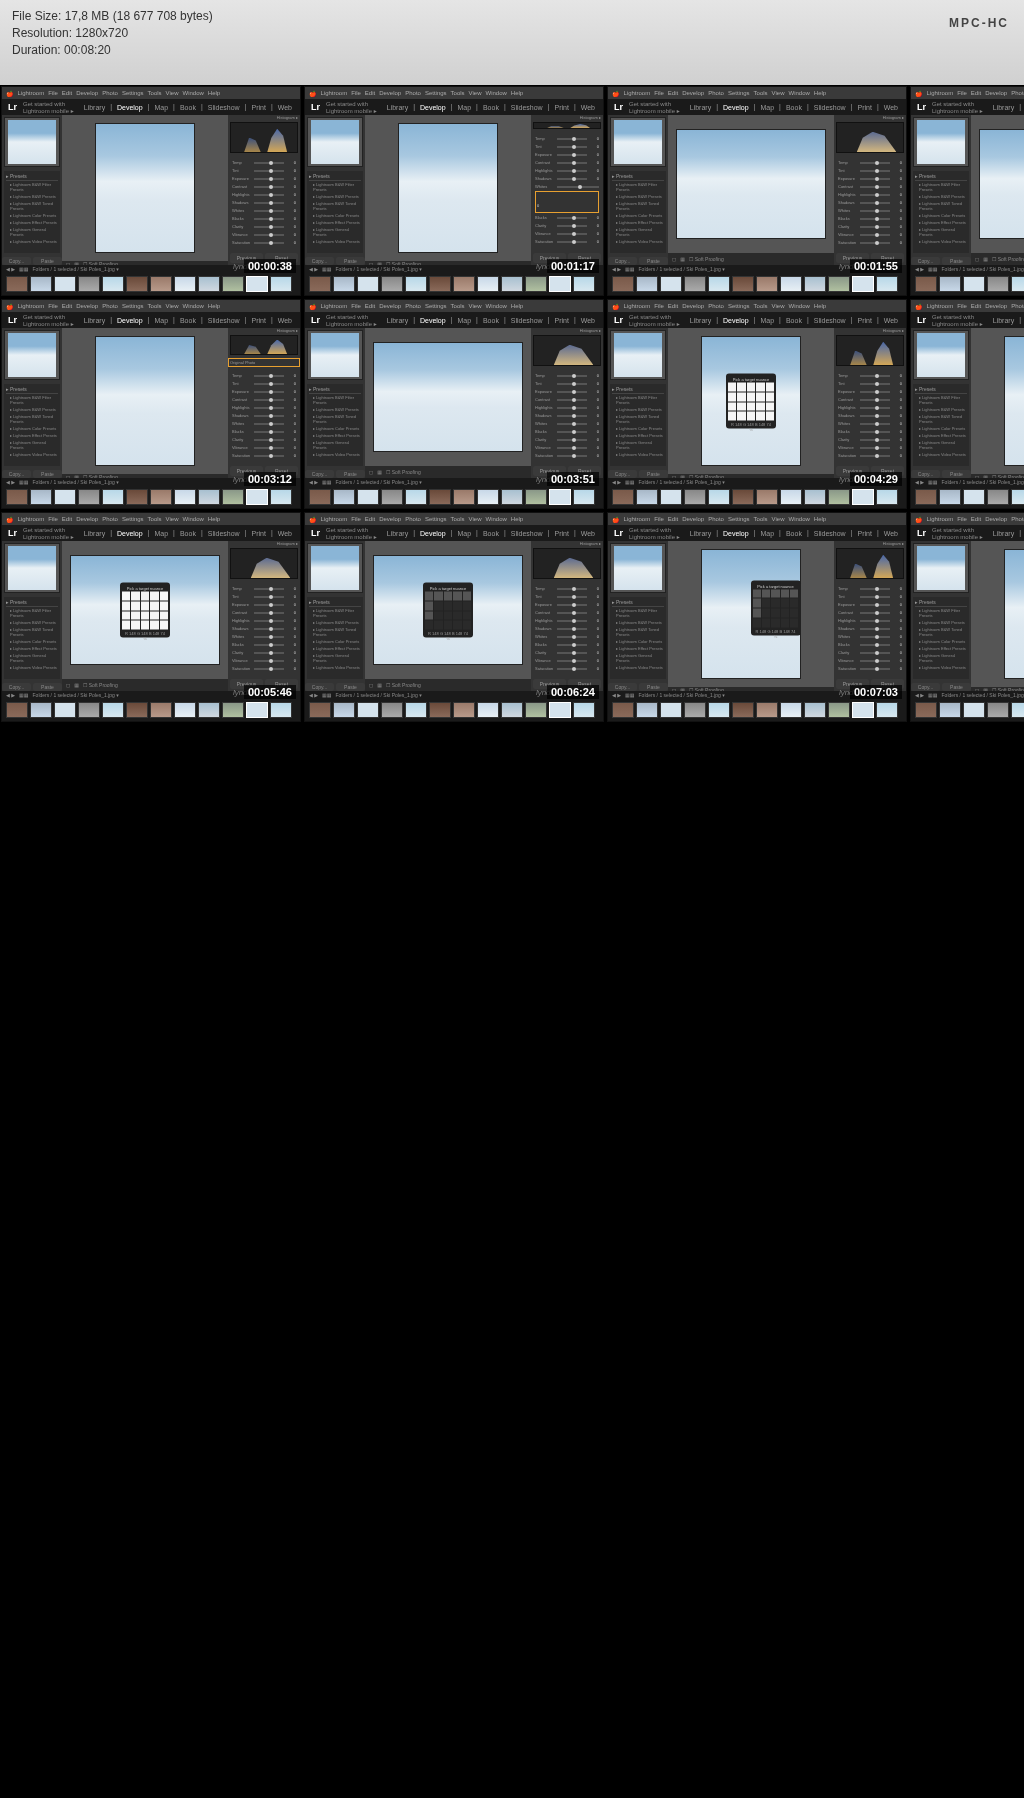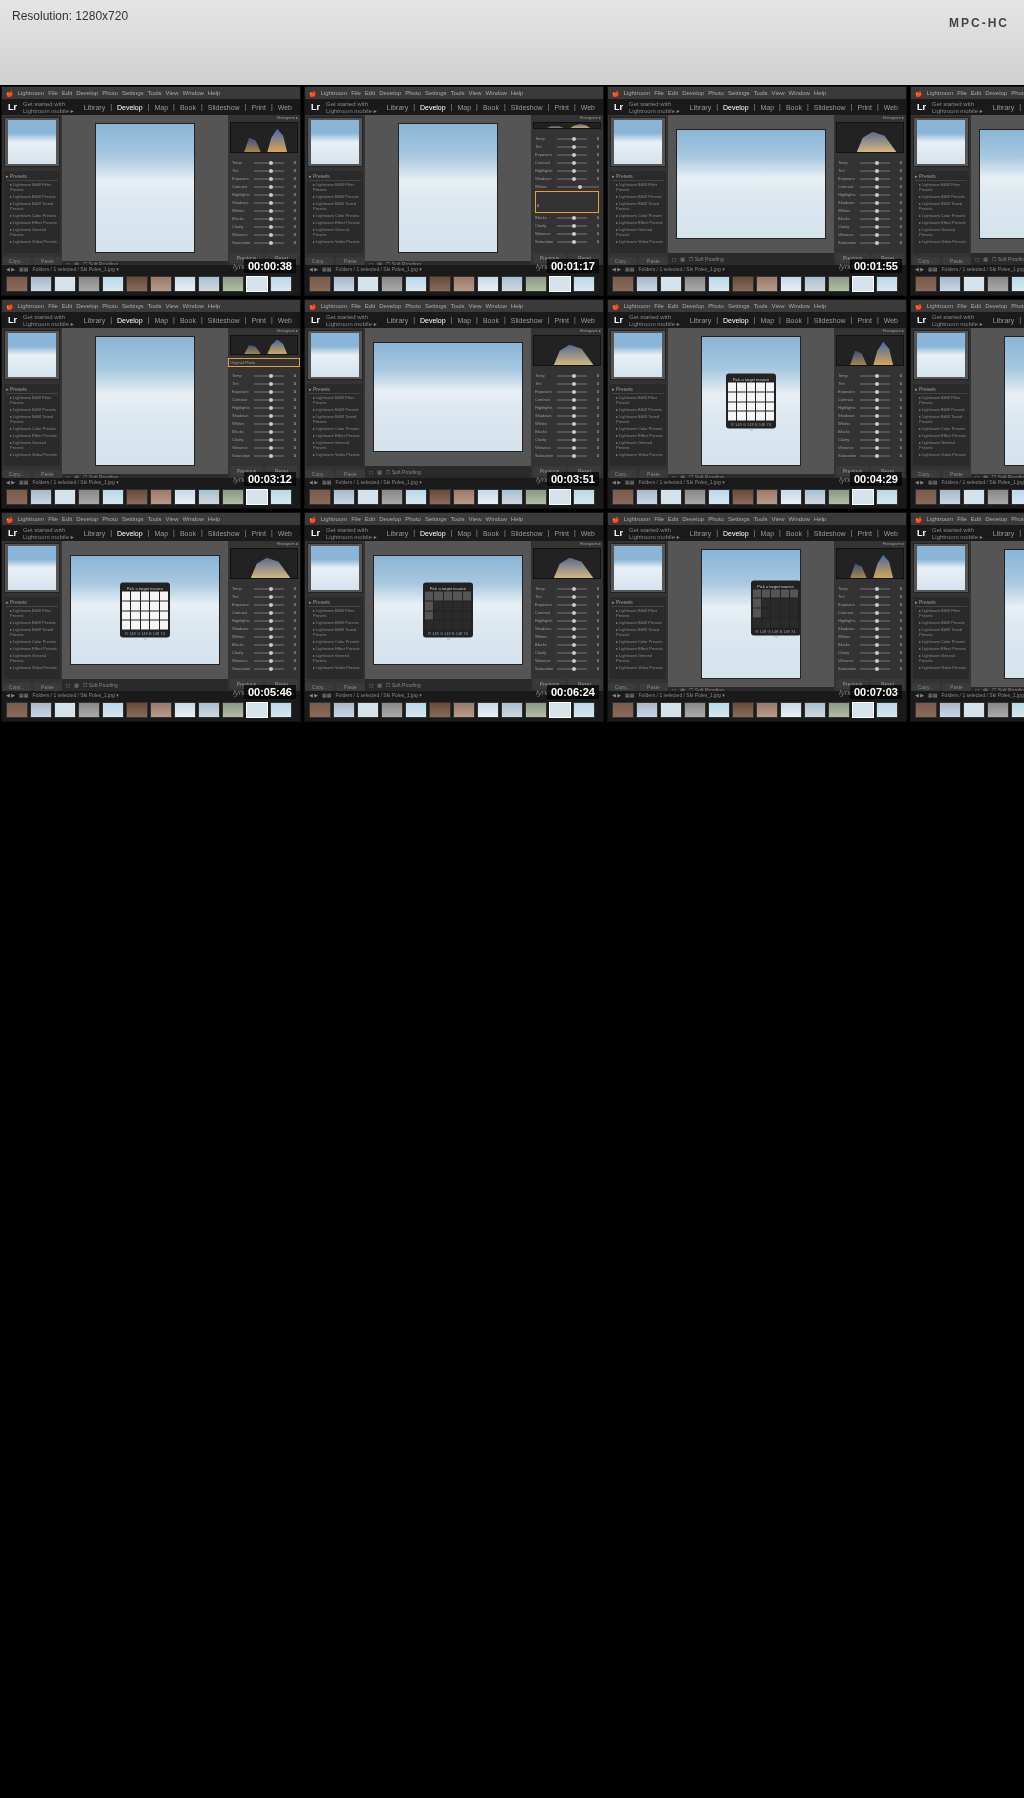--- a/index.html
+++ b/index.html
@@ -70,21 +70,23 @@
 .thumb.t9 { background: linear-gradient(#a8c0d0, #d0d8e0); }
 .thumb.t10 { background: linear-gradient(#8a9888, #b0c0a0); }
 .thumb.sel { border: 1px solid #fff; }
 .timestamp { position: absolute; right: 4px; bottom: 22px; background: rgba(0,0,0,0.7); color: #fff; font-size: 11px; font-weight: bold; padding: 1px 4px; z-index: 5; }
 .lynda { position: absolute; right: 48px; bottom: 24px; color: rgba(255,255,255,0.4); font-size: 8px; z-index: 4; font-style: italic; text-align: right; }
 </style>
 </head>
 <body>
 
 <div class="header-info">
+  <div>File Size: 17,8 MB (18 677 708 bytes)</div>
   <div>Resolution: 1280x720</div>
+  <div>Duration: 00:08:20</div>
   <div class="watermark">MPC-HC</div>
 </div>
 
 <div class="grid" id="frames-grid">
     <div class="frame">
     <div class="menubar">
     <span>🍎</span>
     <span>Lightroom</span>
         <span>File</span>
         <span>Edit</span>

